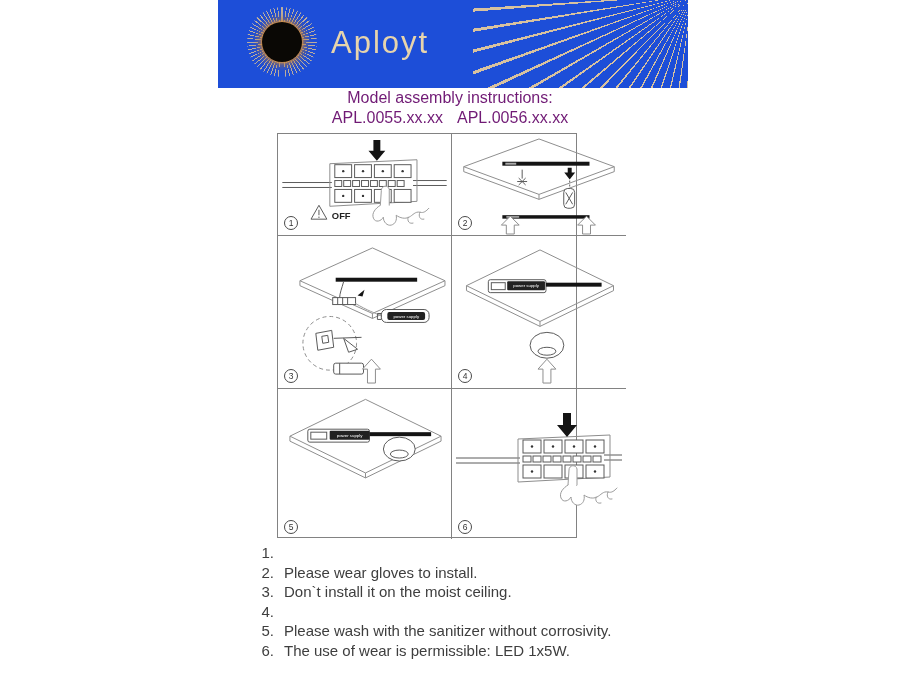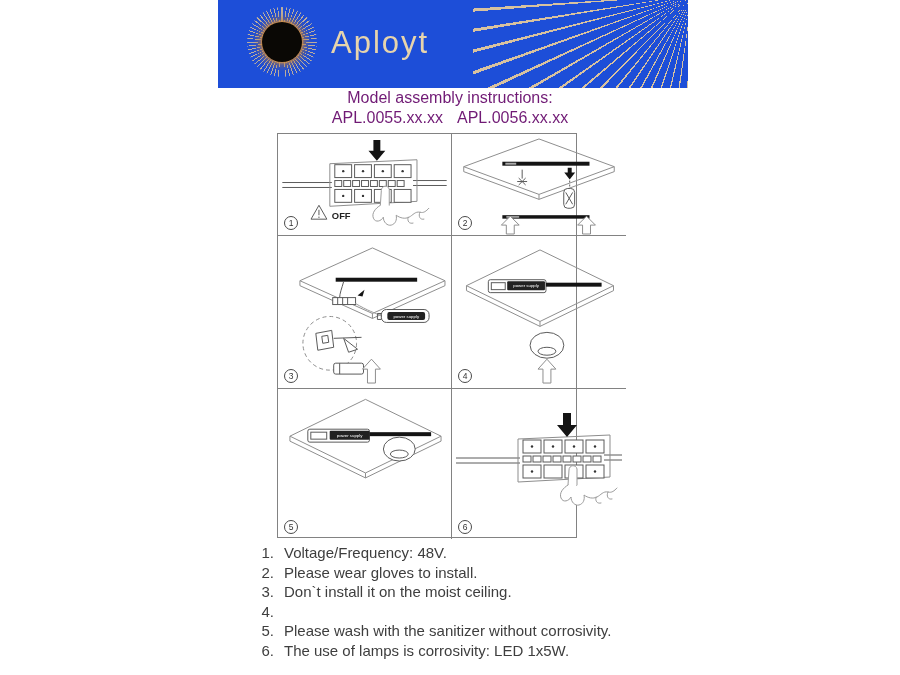--- a/index.html
+++ b/index.html
@@ -266,36 +266,35 @@
           <path class="handl" d="M131,84 C130,88 132,91 136,90 M143,79 C141,83 143,87 147,86"></path>
         </g>
       </svg>
       <span class="panel-num">6</span>
     </div>
   </div>
 
   <div class="notes">
     <div class="note-row">
       <span class="note-num">1.</span>
-      <span class="note-text">Voltage/Frequency: 48V.</span>
     </div>
     <div class="note-row">
       <span class="note-num">2.</span>
       <span class="note-text">Please wear gloves to install.</span>
     </div>
     <div class="note-row">
       <span class="note-num">3.</span>
       <span class="note-text">Don`t install it on the moist ceiling.</span>
     </div>
     <div class="note-row">
       <span class="note-num">4.</span>
     </div>
     <div class="note-row">
       <span class="note-num">5.</span>
       <span class="note-text">Please wash with the sanitizer without corrosivity.</span>
     </div>
     <div class="note-row">
       <span class="note-num">6.</span>
-      <span class="note-text">The use of lamps is corrosivity: LED 1x5W.</span>
+      <span class="note-text">The use of wear is permissible: LED 1x5W.</span>
     </div>
   </div>
 
 </div>
 
 </body></html>

